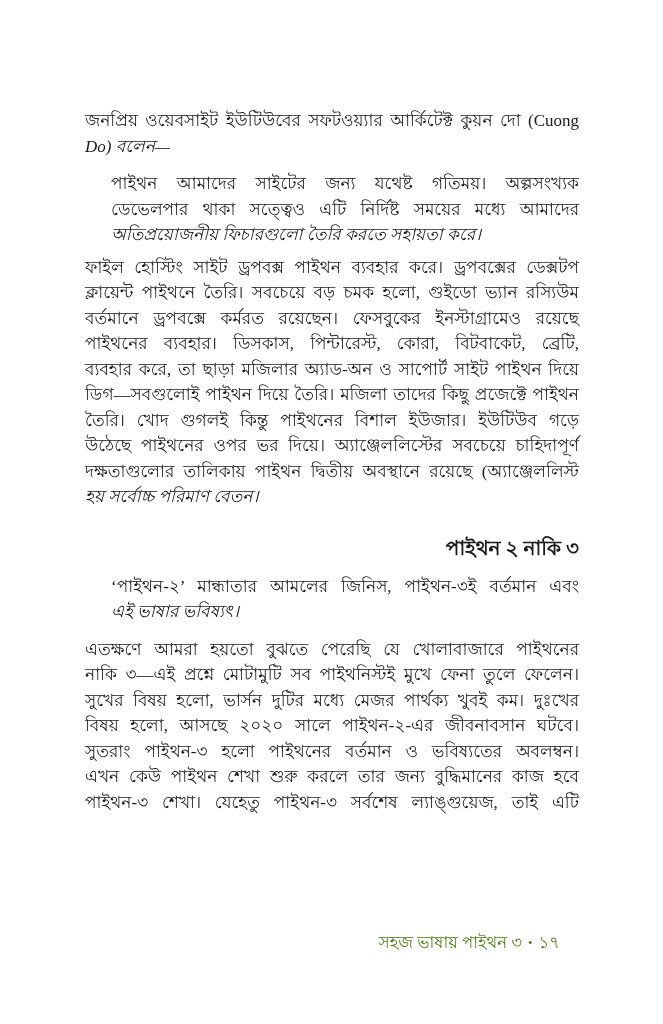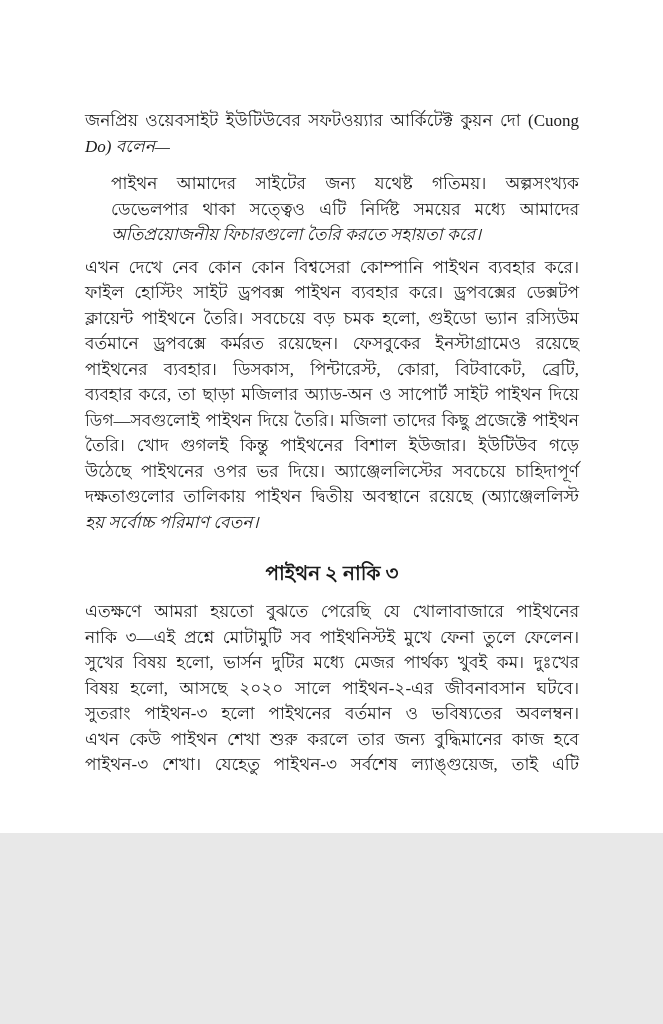--- a/index.html
+++ b/index.html
@@ -5,21 +5,21 @@
   * { margin: 0; padding: 0; box-sizing: border-box; }
 
   html, body {
     background: #e8e8e8;
     font-family: "Liberation Serif", "DejaVu Serif", serif;
   }
 
   .page {
     position: relative;
     width: 663px;
-    height: 833px;
+    height: 1024px;
     margin: 0 auto;
     background: #ffffff;
     color: #1b1b1b;
     overflow: hidden;
   }
 
   .content {
     position: absolute;
     top: 108px;
     left: 85px;
@@ -55,21 +55,21 @@
     margin-bottom: 7px;
   }
 
   .body-para { margin-bottom: 0; }
 
   .section-heading {
     font-size: 20px;
     font-weight: bold;
     margin-top: 24px;
     margin-bottom: 12px;
-    text-align: center;
+    text-align: right;
     line-height: 28px;
   }
 
   .quote2 { margin-bottom: 12px; }
 
   .footer {
     position: absolute;
     top: 931px;
     right: 103px;
     font-size: 16.5px;
@@ -96,35 +96,38 @@
       <span class="lline">Do) বলেন—</span>
     </div>
 
     <div class="para blockquote">
       <span class="jline">পাইথন আমাদের সাইটের জন্য যথেষ্ট গতিময়। অল্পসংখ্যক</span>
       <span class="jline">ডেভেলপার থাকা সত্ত্বেও এটি নির্দিষ্ট সময়ের মধ্যে আমাদের</span>
       <span class="lline">অতিপ্রয়োজনীয় ফিচারগুলো তৈরি করতে সহায়তা করে।</span>
     </div>
 
     <div class="para body-para">
-      <span class="jline">এখন দেখে নেব কোন কোন বিশ্বসেরা কোম্পানি পাইথন ব্যবহার করে।</span>
       <span class="jline">ফাইল হোস্টিং সাইট ড্রপবক্স পাইথন ব্যবহার করে। ড্রপবক্সের ডেক্সটপ</span>
       <span class="jline">ক্লায়েন্ট পাইথনে তৈরি। সবচেয়ে বড় চমক হলো, গুইডো ভ্যান রস্যিউম</span>
       <span class="jline">বর্তমানে ড্রপবক্সে কর্মরত রয়েছেন। ফেসবুকের ইনস্টাগ্রামেও রয়েছে</span>
       <span class="jline">পাইথনের ব্যবহার। ডিসকাস, পিন্টারেস্ট, কোরা, বিটবাকেট, ব্রেটি,</span>
       <span class="jline">ব্যবহার করে, তা ছাড়া মজিলার অ্যাড-অন ও সাপোর্ট সাইট পাইথন দিয়ে</span>
       <span class="jline">ডিগ—সবগুলোই পাইথন দিয়ে তৈরি। মজিলা তাদের কিছু প্রজেক্টে পাইথন</span>
       <span class="jline">তৈরি। খোদ গুগলই কিন্তু পাইথনের বিশাল ইউজার। ইউটিউব গড়ে</span>
       <span class="jline">উঠেছে পাইথনের ওপর ভর দিয়ে। অ্যাঞ্জেললিস্টের সবচেয়ে চাহিদাপূর্ণ</span>
       <span class="jline">দক্ষতাগুলোর তালিকায় পাইথন দ্বিতীয় অবস্থানে রয়েছে (অ্যাঞ্জেললিস্ট</span>
       <span class="lline">হয় সর্বোচ্চ পরিমাণ বেতন।</span>
     </div>
 
     <h2 class="section-heading">পাইথন ২ নাকি ৩</h2>
 
+    <div class="para blockquote quote2">
+      <span class="jline">‘পাইথন-২’ মান্ধাতার আমলের জিনিস, পাইথন-৩ই বর্তমান এবং</span>
+      <span class="lline">এই ভাষার ভবিষ্যৎ।</span>
+    </div>
 
     <div class="para body-para">
       <span class="jline">এতক্ষণে আমরা হয়তো বুঝতে পেরেছি যে খোলাবাজারে পাইথনের</span>
       <span class="jline">নাকি ৩—এই প্রশ্নে মোটামুটি সব পাইথনিস্টই মুখে ফেনা তুলে ফেলেন।</span>
       <span class="jline">সুখের বিষয় হলো, ভার্সন দুটির মধ্যে মেজর পার্থক্য খুবই কম। দুঃখের</span>
       <span class="jline">বিষয় হলো, আসছে ২০২০ সালে পাইথন-২-এর জীবনাবসান ঘটবে।</span>
       <span class="jline">সুতরাং পাইথন-৩ হলো পাইথনের বর্তমান ও ভবিষ্যতের অবলম্বন।</span>
       <span class="jline">এখন কেউ পাইথন শেখা শুরু করলে তার জন্য বুদ্ধিমানের কাজ হবে</span>
       <span class="jline">পাইথন-৩ শেখা। যেহেতু পাইথন-৩ সর্বশেষ ল্যাঙ্গুয়েজ, তাই এটি</span>
     </div>

